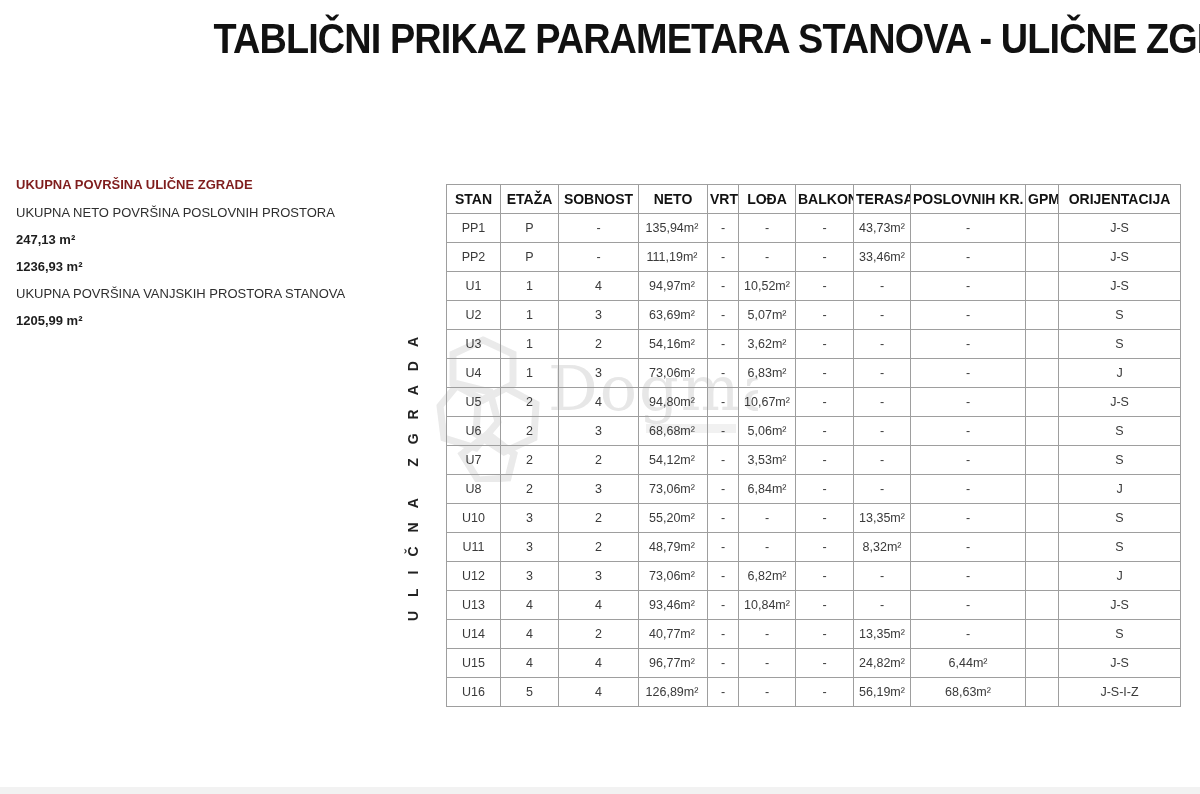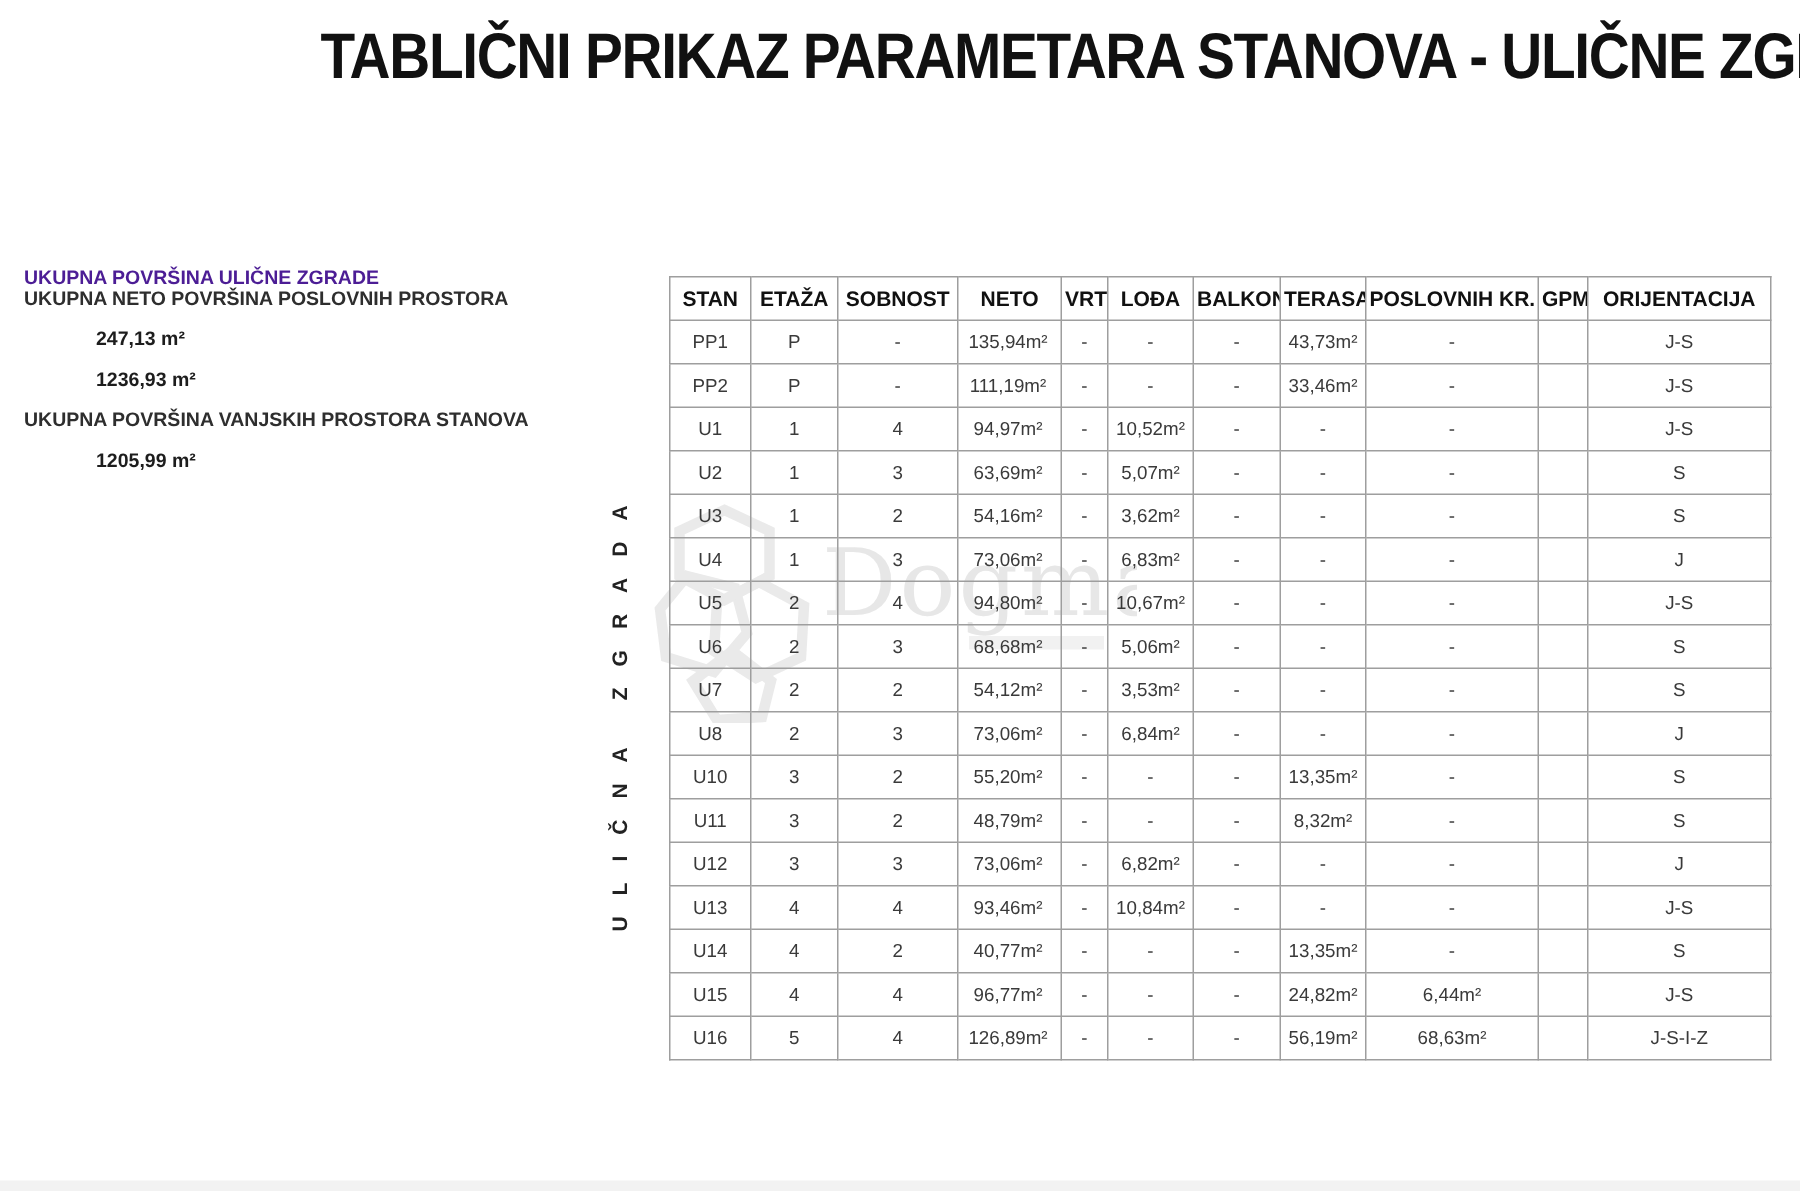--- a/index.html
+++ b/index.html
@@ -9,23 +9,23 @@
   }
   .title{
     position:absolute;left:150px;top:14px;width:1060px;margin:0;
     text-align:center;font-size:43px;font-weight:bold;letter-spacing:-1px;
     white-space:nowrap;color:#111;transform:scaleX(0.88);transform-origin:center;
   }
   .summary{
     position:absolute;left:16px;top:178px;width:420px;
     font-size:13px;color:#2e2e2e;line-height:14px;
   }
-  .summary .s-head{font-weight:bold;color:#4c1d95;}
-  .summary .s-label{margin-bottom:13px;font-weight:bold;}
-  .summary .s-value{font-weight:bold;margin-bottom:13px;color:#1d1d1d;margin-left:48px;}
+  .summary .s-head{font-weight:bold;margin-bottom:14px;color:#7f1d1d;}
+  .summary .s-label{margin-bottom:13px;}
+  .summary .s-value{font-weight:bold;margin-bottom:13px;color:#1d1d1d;}
   .vlabel{
     position:absolute;left:413px;top:472px;
     transform:translate(-50%,-50%) rotate(-90deg);
     font-weight:bold;font-size:14px;letter-spacing:14px;white-space:nowrap;color:#222;
   }
   .watermark{
     position:absolute;left:428px;top:322px;width:330px;height:160px;
     pointer-events:none;opacity:0.85;
   }
   .data-table{

